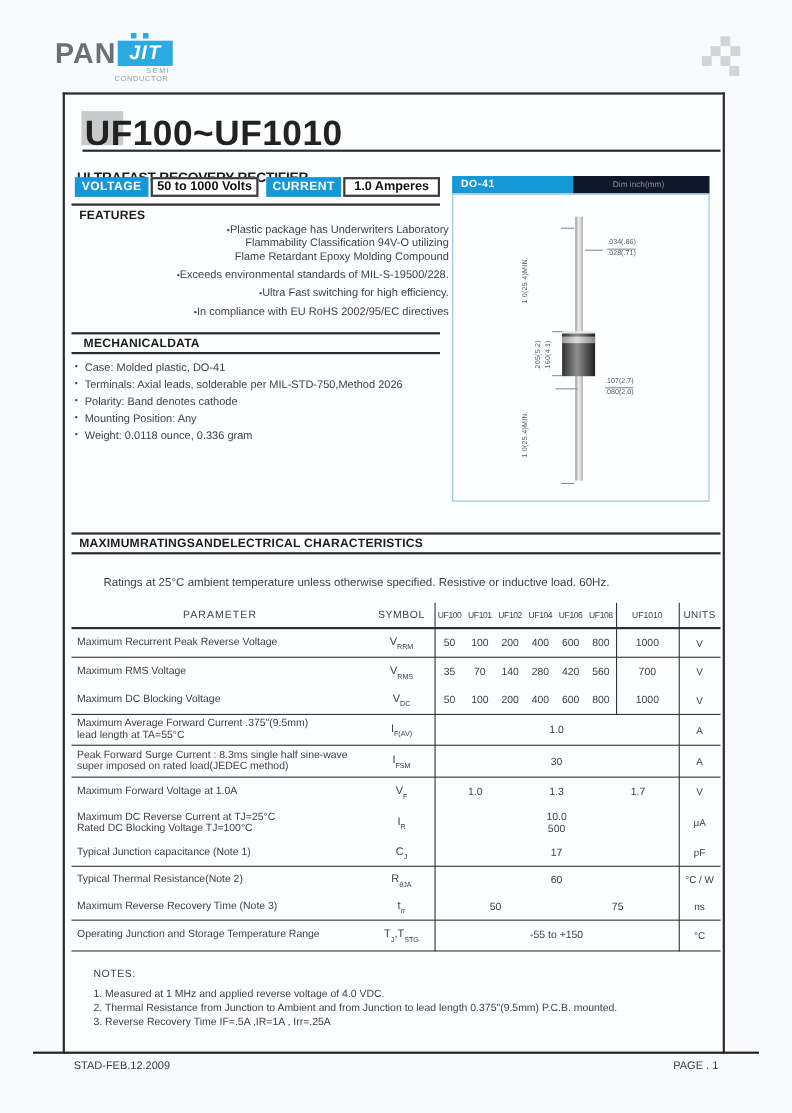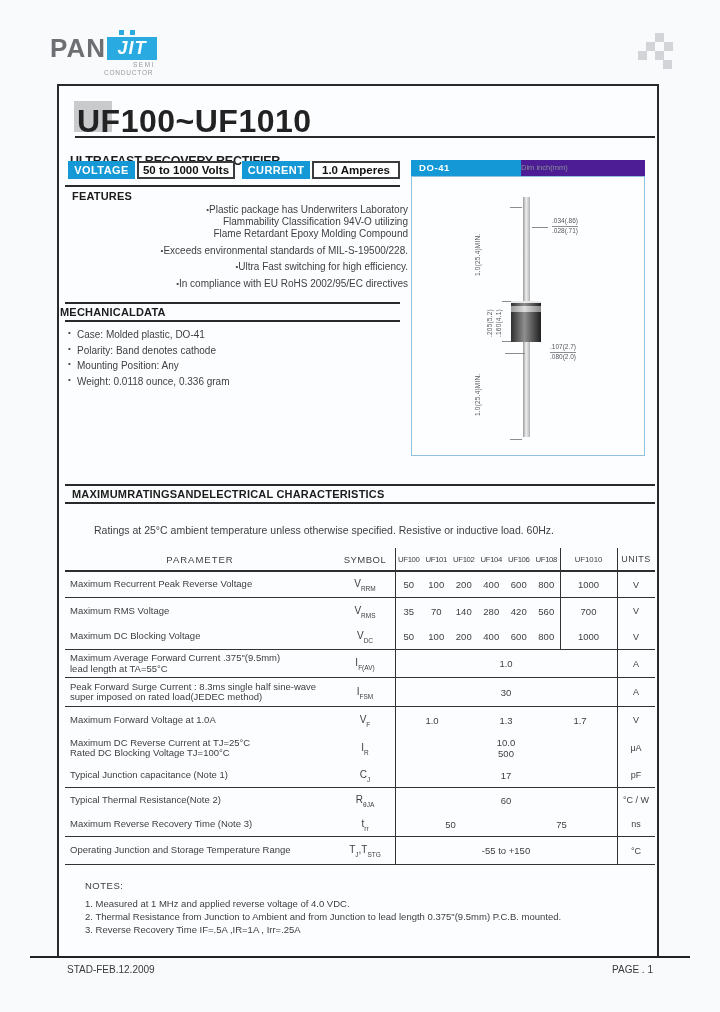--- a/index.html
+++ b/index.html
@@ -35,30 +35,30 @@
 
   
   .sec-title { position:absolute; font-size:11px; font-weight:bold; color:#1c1c1c; letter-spacing:0.2px; }
   .features-title { left:72px; top:190px; }
   .features-list { position:absolute; left:68px; top:204px; width:340px; font-size:10px; color:#3f3f42; }
   .feat-item { margin-bottom:4.5px;text-align:right; }
   .feat-line { line-height:12px; }
   .feat-line.cont { padding-left:9px; }
   .bullet { display:inline-block; width:9px; font-size:8px; vertical-align:top; line-height:12px; }
   .mech-rule-top { position:absolute; left:65px; top:302px; width:335px; height:1.5px; background:#2a2a2e; }
-  .mech-title { left:60px; top:306px; }
+  .mech-title { left:76px; top:306px; }
   .mech-rule-bot { position:absolute; left:65px; top:320px; width:335px; height:1.5px; background:#2a2a2e; }
   .mech-list { position:absolute; left:68px; top:327px; width:345px; font-size:10px; color:#3f3f42; }
   .mech-item { line-height:15.5px; }
 
   
   .pkg { position:absolute; left:411px; top:160px; width:234px; height:296px; }
   .pkg-header { display:flex; height:16px; }
   .pkg-name { width:110px; background:#1599d6; color:#fff; font-size:9.5px; font-weight:bold; line-height:16px; padding-left:8px; letter-spacing:0.6px; }
-  .pkg-dim { flex:1; background:#4c1d95; color:#8a8f96; font-size:7.5px; line-height:16px; text-align:left; padding-right:5px; }
+  .pkg-dim { flex:1; background:#0f172a; color:#8a8f96; font-size:7.5px; line-height:16px; text-align:center; padding-right:5px; }
   .pkg-body { position:absolute; left:0; right:0; top:16px; bottom:0; border:1.5px solid #92c0e0; background:#fdfeff; }
   .lead { position:absolute; left:111px; top:20px; width:7px; height:240px; background:linear-gradient(90deg,#9a9a9a,#efefef 45%,#b2b2b2); }
   .dbody { position:absolute; left:99px; top:124px; width:30px; height:41px; background:linear-gradient(90deg,#303030,#8f8f8f 45%,#1f1f1f); border-top:2px solid #e9e9e9; }
   .dband { position:absolute; left:99px; top:129px; width:30px; height:6px; background:linear-gradient(90deg,#9a9a9a,#dedede 45%,#8a8a8a); }
   .dim { position:absolute; font-size:6.5px; color:#55585c; line-height:8.5px; }
   .frac .bot { border-top:1px solid #8a8d90; }
   .vtext { position:absolute; writing-mode:vertical-rl; transform:rotate(180deg); font-size:6.5px; color:#55585c; letter-spacing:0.2px; text-align:center; }
   .tick { position:absolute; height:1px; background:#8a8d90; }
 
   
@@ -158,20 +158,21 @@
       <div class="feat-item">
         <div class="feat-line"><span class="bullet">•</span><span>In compliance with EU RoHS 2002/95/EC directives</span></div>
       </div>
     </div>
 
   <div class="mech-rule-top"></div>
   <div class="sec-title mech-title">MECHANICALDATA</div>
   <div class="mech-rule-bot"></div>
   <div class="mech-list">
       <div class="mech-item"><span class="bullet">•</span><span>Case: Molded plastic, DO-41</span></div>
+      <div class="mech-item"><span class="bullet">•</span><span>Terminals: Axial leads, solderable per MIL-STD-750,Method 2026</span></div>
       <div class="mech-item"><span class="bullet">•</span><span>Polarity:  Band denotes cathode</span></div>
       <div class="mech-item"><span class="bullet">•</span><span>Mounting Position: Any</span></div>
       <div class="mech-item"><span class="bullet">•</span><span>Weight: 0.0118 ounce, 0.336 gram</span></div>
     </div>
 
   <div class="pkg">
     <div class="pkg-header">
       <div class="pkg-name">DO-41</div>
       <div class="pkg-dim">Dim inch(mm)</div>
     </div>

